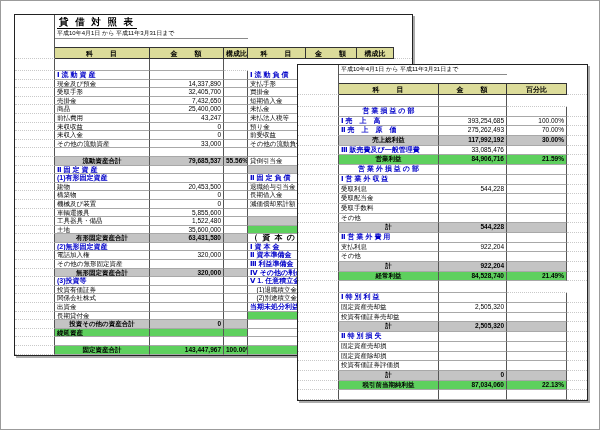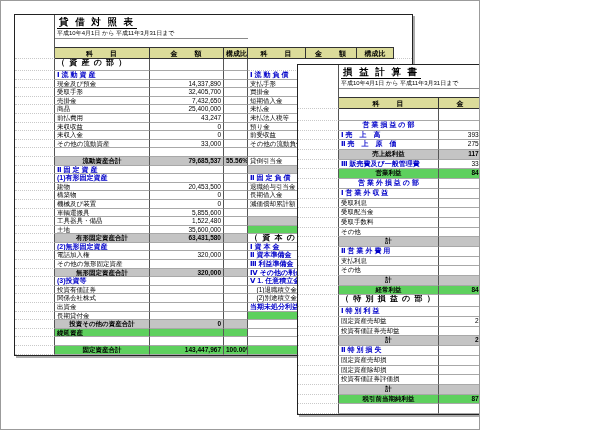--- a/index.html
+++ b/index.html
@@ -1,16 +1,16 @@
 <!DOCTYPE html>
 <html><head>
 <meta charset="utf-8">
 <style>
   html,body{margin:0;padding:0;background:#fff;}
-  .screen{position:relative;width:480px;height:430px;background:#ffffff;
+  .screen{position:relative;width:600px;height:430px;background:#ffffff;
     border:1px solid #9b9b9b;box-sizing:border-box;overflow:hidden;
     font-family:"Liberation Sans","DejaVu Sans",sans-serif;color:#000;}
   .doc{position:absolute;background:#fff;border:1px solid #222;
     box-shadow:2px 2px 0 #ababab;box-sizing:content-box;}
   #bs{left:13px;top:13px;width:397px;z-index:1;}
   #pl{left:296px;top:63px;width:289px;z-index:2;}
 
   .trow{display:grid;}
   .bs-row{grid-template-columns:40px 95px 74px 24px 58px 51px 37px 18px;height:8.6px;}
   .pl-row{grid-template-columns:41px 100px 68px 60px 20px;height:9.7px;}
@@ -68,21 +68,20 @@
       <div class="hcell">金　　額</div>
       <div class="hcell" style="letter-spacing:0">構成比</div>
       <div class="hcell">科　　目</div>
       <div class="hcell">金　　額</div>
       <div class="hcell" style="letter-spacing:0">構成比</div>
       <div class="mcell mlast"></div>
     </div>
     <div>
         <div class="trow bs-row h12">
           <div class="mcell"></div>
-          <div class="cell lab t-section">（ 資 産 の 部 ）</div>
           <div class="cell amt"></div>
           <div class="cell pct"></div>
           <div class="mcell mlast"></div>
         </div>
         <div class="trow bs-row">
           <div class="mcell"></div>
           <div class="cell lab t-blue">Ⅰ 流 動 資 産</div>
           <div class="cell amt"></div>
           <div class="cell pct"></div>
           <div class="cell rlab t-blue" style="grid-column: 5 / span 3;">Ⅰ 流 動 負 債</div>
@@ -341,25 +340,20 @@
           <div class="cell lab t-green">固定資産合計</div>
           <div class="cell amt bg-green">143,447,967</div>
           <div class="cell pct bg-green">100.00%</div>
           <div class="cell rlab t-green" style="grid-column: 5 / span 3;">負債資本合計</div>
           <div class="mcell mlast"></div>
         </div>
       </div>
   </div>
 
   <div class="doc" id="pl">
-    <div class="trow pl-row trow-title">
-      <div class="mcell" style="border-bottom:none"></div>
-      <div class="titlecell" style="grid-column:2/5"><span class="doctitle">損 益 計 算 書</span></div>
-      <div class="mcell mlast" style="border-bottom:none"></div>
-    </div>
     <div class="trow pl-row trow-date">
       <div class="mcell" style="border-bottom:none"></div>
       <div class="datecell" style="grid-column:2/4">平成10年4月1日 から 平成11年3月31日まで</div>
     </div>
     <div class="trow pl-row trow-blank">
       <div class="mcell" style="border-bottom:none"></div>
     </div>
     <div class="trow pl-row trow-head">
       <div class="mcell"></div>
       <div class="hcell">科　　目</div>
@@ -495,21 +489,20 @@
         </div>
         <div class="trow pl-row">
           <div class="mcell"></div>
           <div class="cell lab t-green">経常利益</div>
           <div class="cell amt bg-green">84,528,740</div>
           <div class="cell pct bg-green">21.49%</div>
           <div class="mcell mlast"></div>
         </div>
         <div class="trow pl-row h12">
           <div class="mcell"></div>
-          <div class="cell lab t-section">（ 特 別 損 益 の 部 ）</div>
           <div class="cell amt"></div>
           <div class="cell pct"></div>
           <div class="mcell mlast"></div>
         </div>
         <div class="trow pl-row">
           <div class="mcell"></div>
           <div class="cell lab t-blue">Ⅰ 特 別 利 益</div>
           <div class="cell amt"></div>
           <div class="cell pct"></div>
           <div class="mcell mlast"></div>

